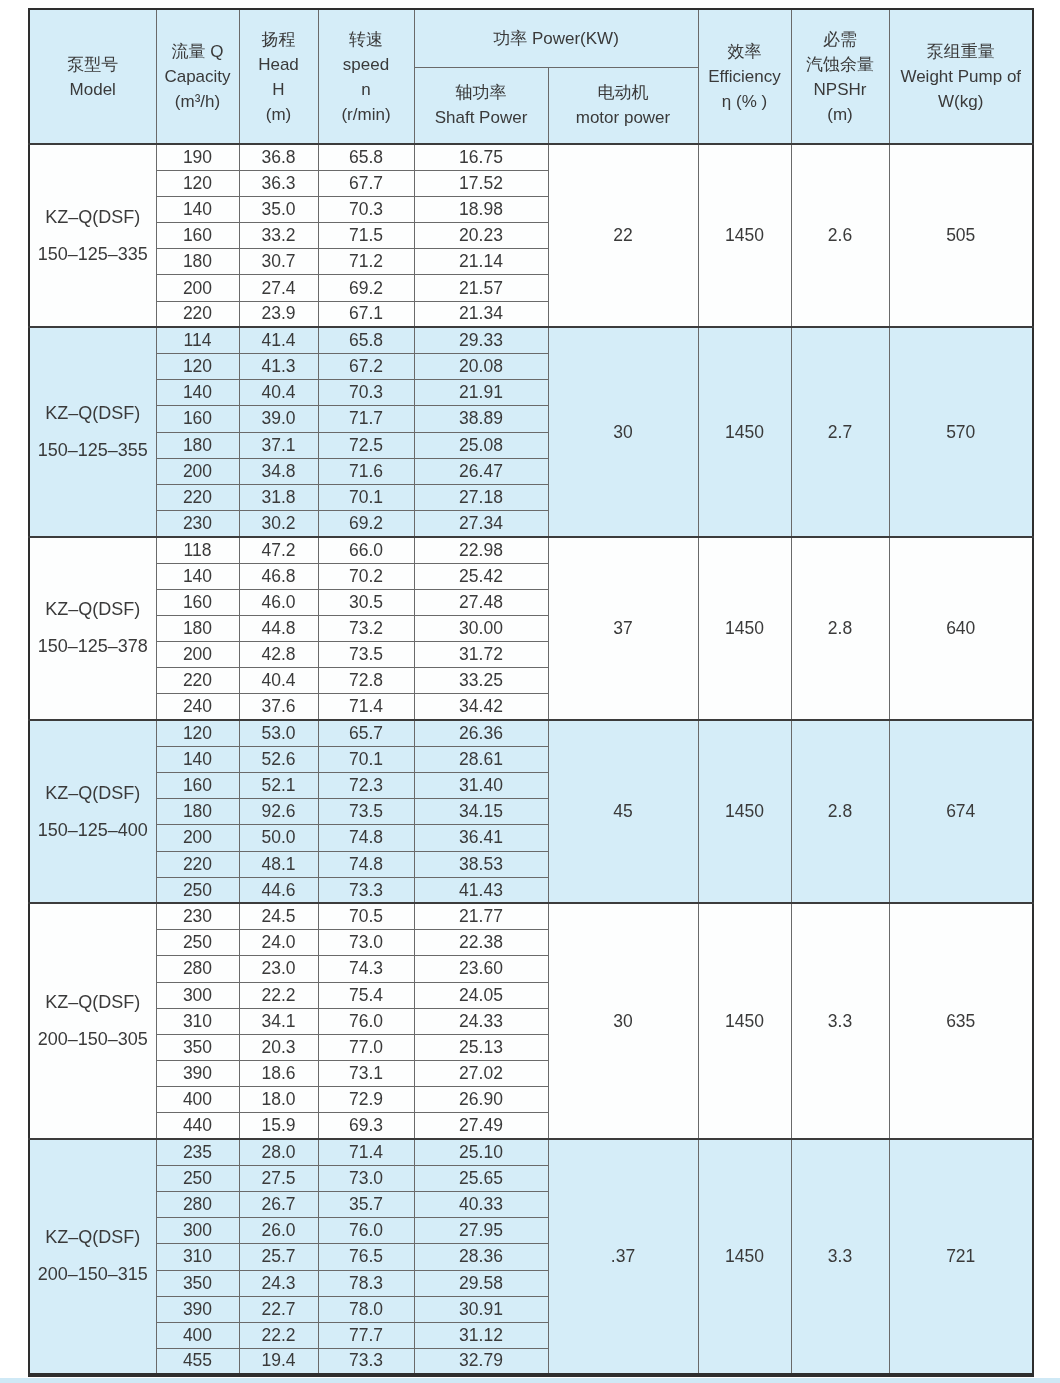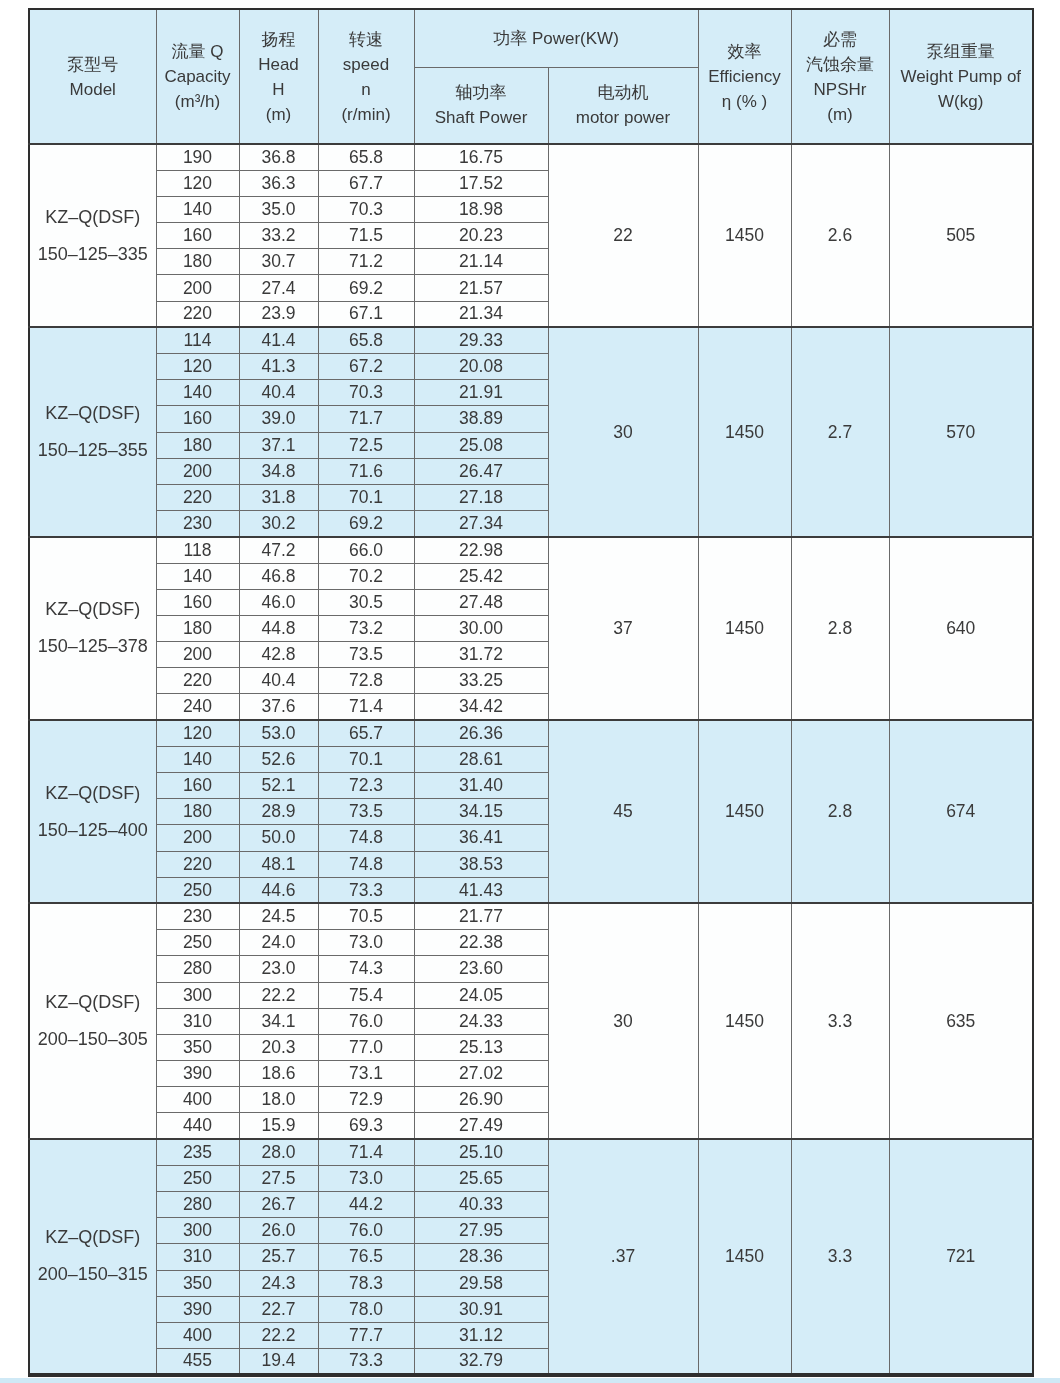--- a/index.html
+++ b/index.html
@@ -252,21 +252,21 @@
         <td class="num-cell">28.61</td>
       </tr>
       <tr class="shaded">
         <td class="num-cell">160</td>
         <td class="num-cell">52.1</td>
         <td class="num-cell">72.3</td>
         <td class="num-cell">31.40</td>
       </tr>
       <tr class="shaded">
         <td class="num-cell">180</td>
-        <td class="num-cell">28.9</td>
+        <td class="num-cell">92.6</td>
         <td class="num-cell">73.5</td>
         <td class="num-cell">34.15</td>
       </tr>
       <tr class="shaded">
         <td class="num-cell">200</td>
         <td class="num-cell">50.0</td>
         <td class="num-cell">74.8</td>
         <td class="num-cell">36.41</td>
       </tr>
       <tr class="shaded">
@@ -355,21 +355,21 @@
       </tr>
       <tr class="shaded">
         <td class="num-cell">250</td>
         <td class="num-cell">27.5</td>
         <td class="num-cell">73.0</td>
         <td class="num-cell">25.65</td>
       </tr>
       <tr class="shaded">
         <td class="num-cell">280</td>
         <td class="num-cell">26.7</td>
-        <td class="num-cell">44.2</td>
+        <td class="num-cell">35.7</td>
         <td class="num-cell">40.33</td>
       </tr>
       <tr class="shaded">
         <td class="num-cell">300</td>
         <td class="num-cell">26.0</td>
         <td class="num-cell">76.0</td>
         <td class="num-cell">27.95</td>
       </tr>
       <tr class="shaded">
         <td class="num-cell">310</td>

